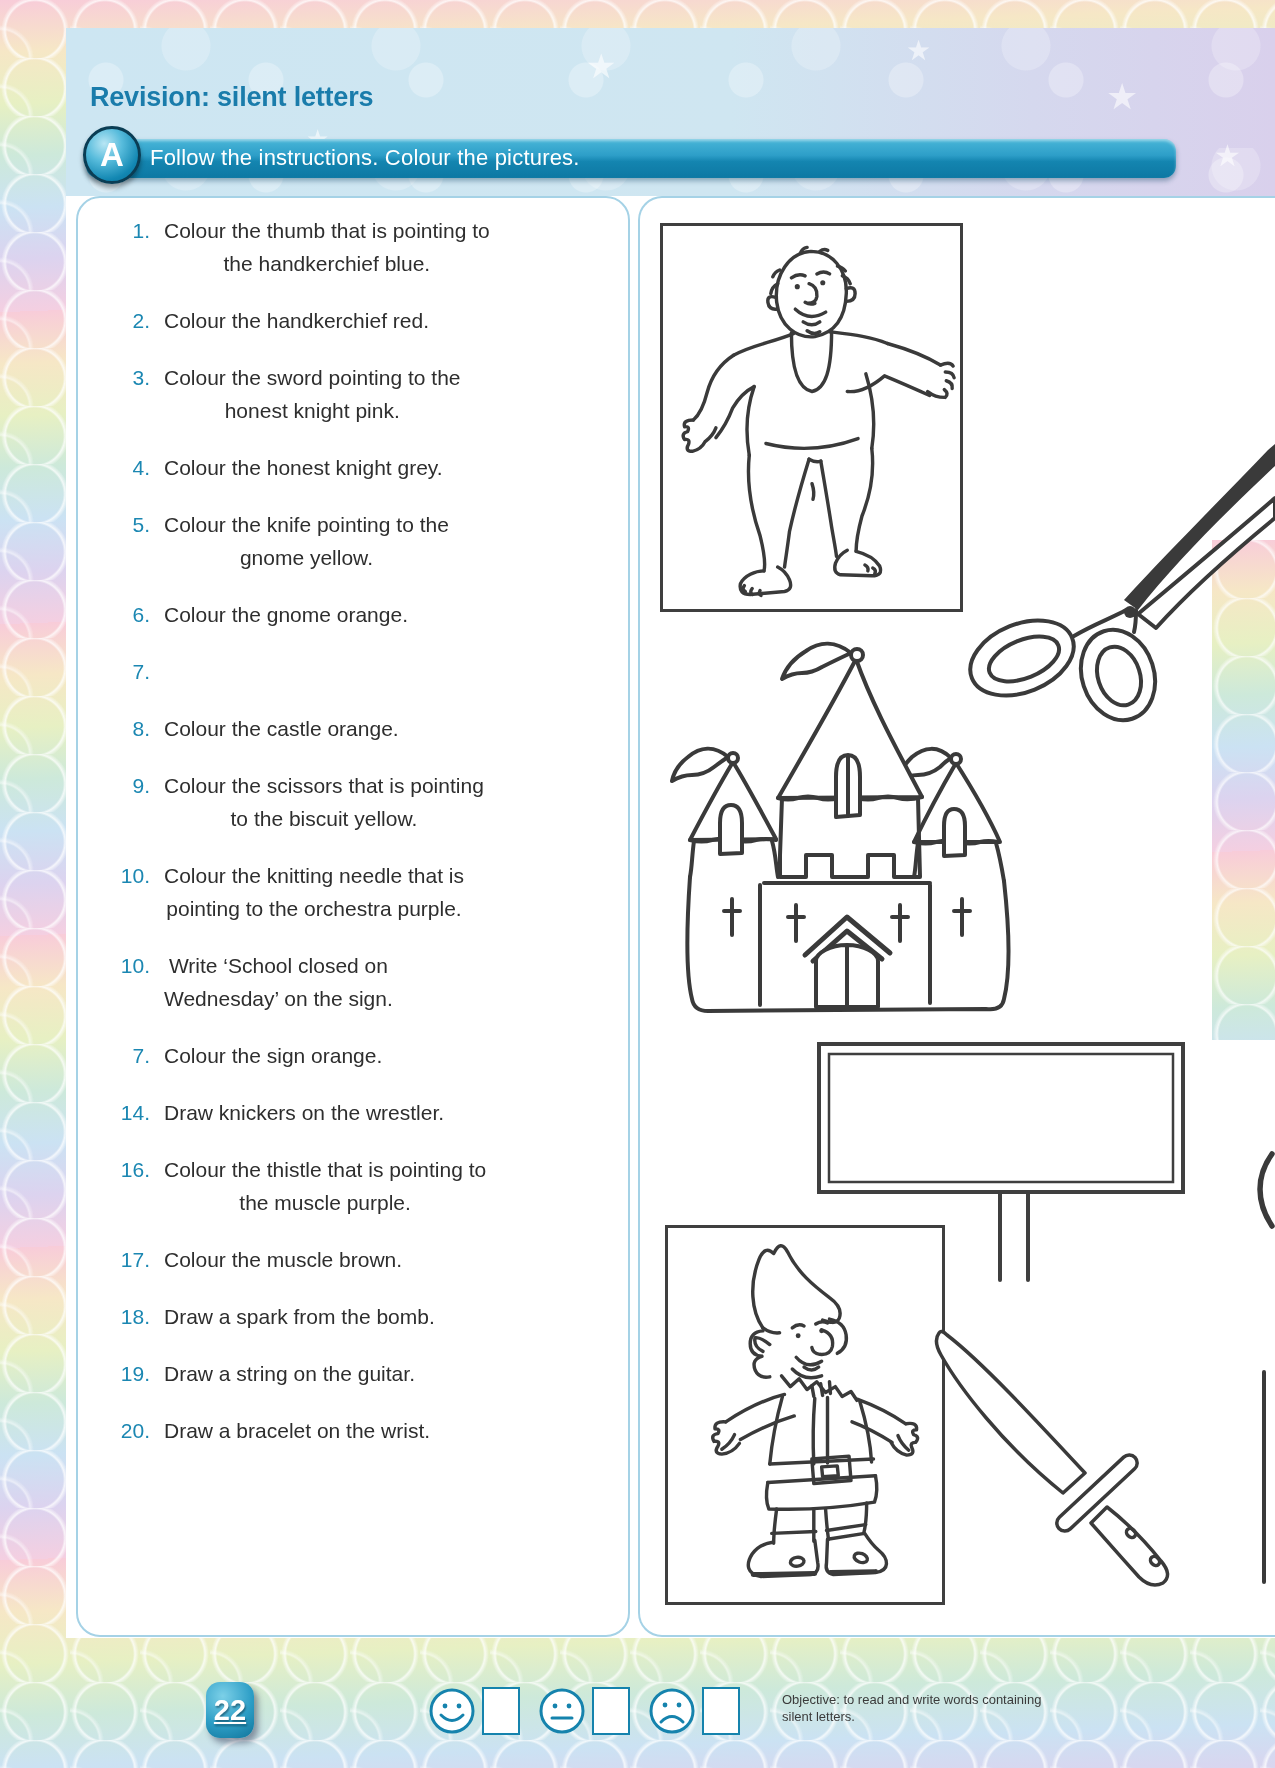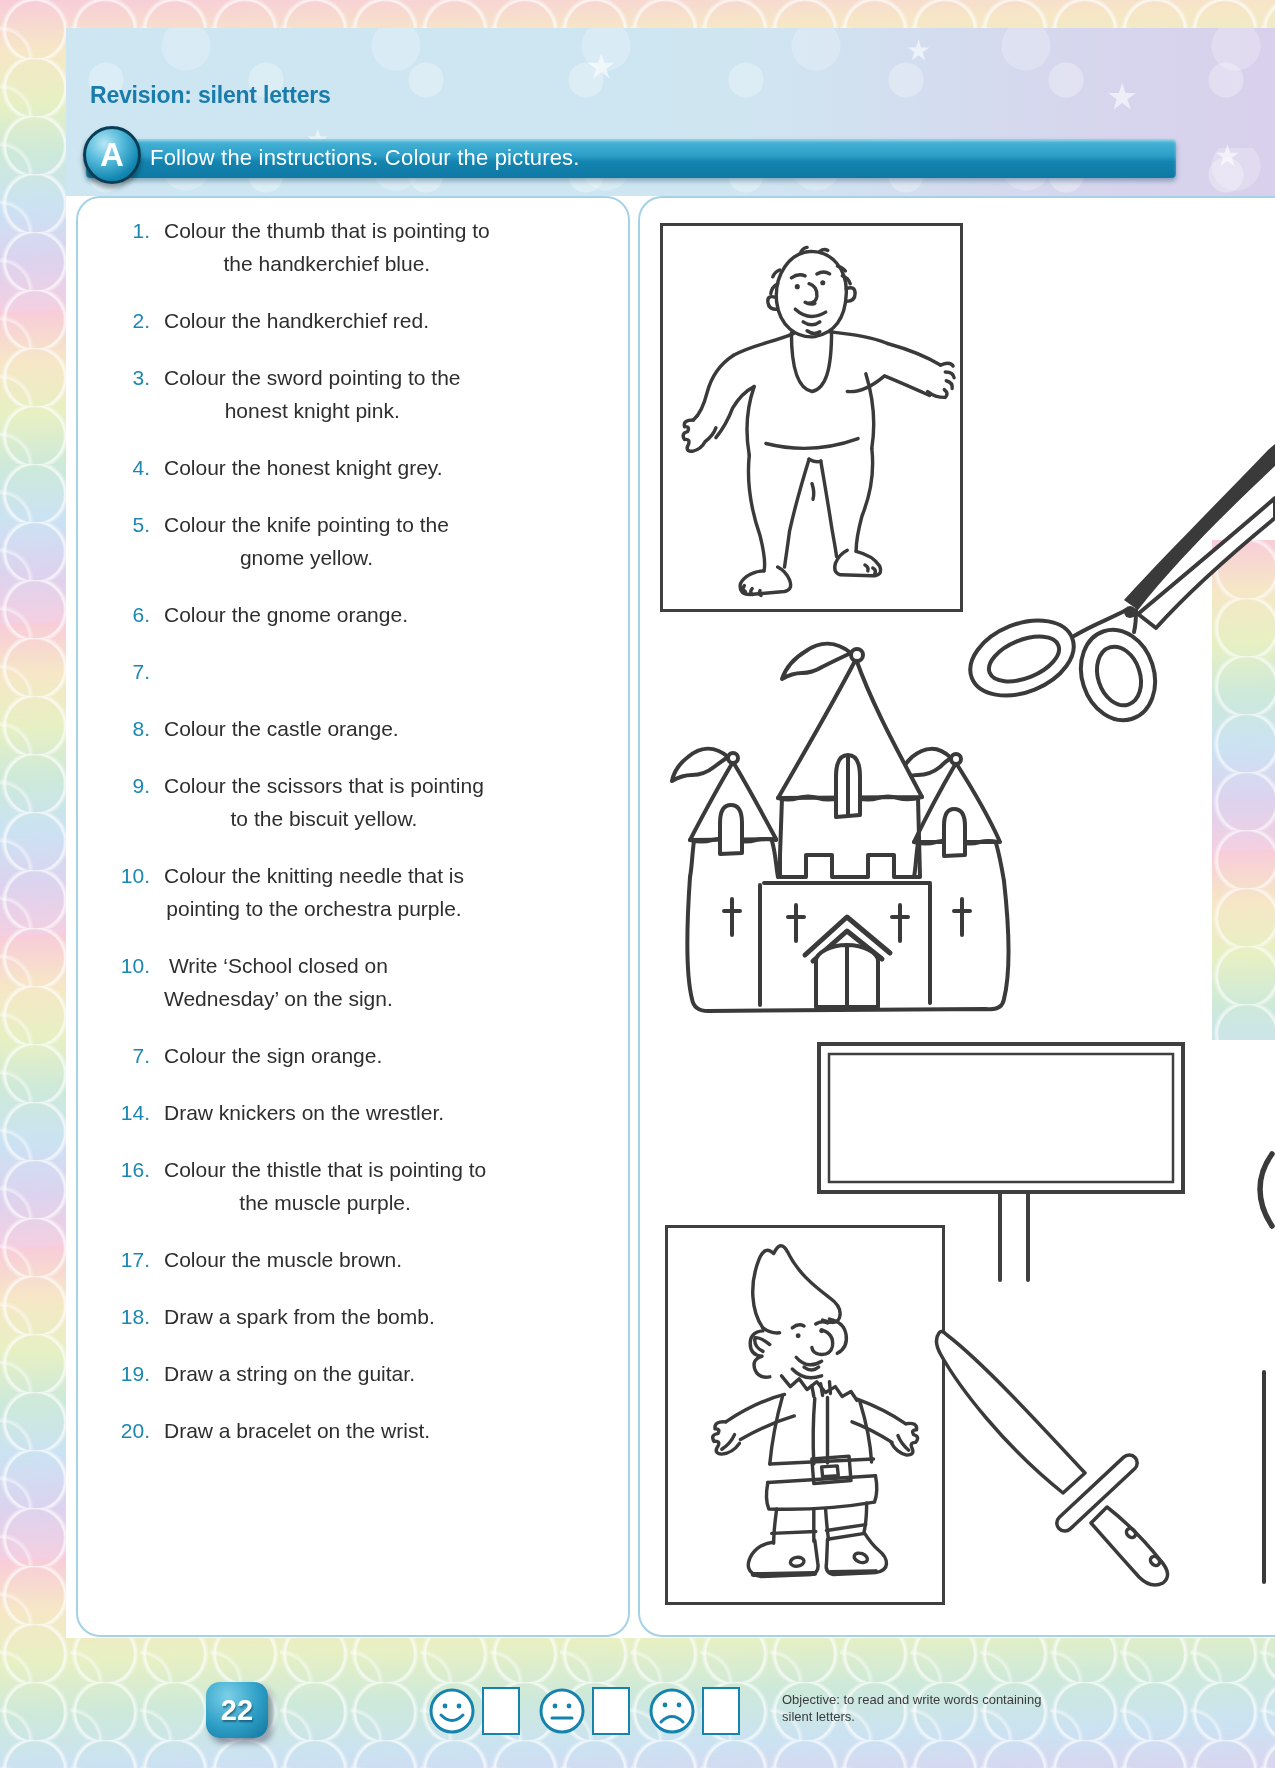--- a/index.html
+++ b/index.html
@@ -16,27 +16,27 @@
       radial-gradient(circle at 35px 30px, rgba(255,255,255,0) 28px, rgba(255,255,255,.7) 30px, rgba(255,255,255,0) 34px),
       repeating-linear-gradient(178deg, #f8ccd9 0px, #f6e7c6 52px, #e7f0c3 104px, #cde9da 156px, #cbe2f3 208px, #dcd3ef 260px, #f4cfe1 312px);
     background-size:70px 58px, 100% 312px;}
   .top-band{position:absolute;left:66px;top:28px;width:1209px;height:169px;
     background-image:
       radial-gradient(circle at 40px 52px, rgba(255,255,255,.28) 0 17px, transparent 18px),
       radial-gradient(circle at 120px 18px, rgba(255,255,255,.22) 0 24px, transparent 25px),
       linear-gradient(90deg,#cde6f2 0%,#cfe6f1 55%,#d5d8ee 80%,#d9d0ec 100%);
     background-size:160px 95px,210px 120px,100% 100%;z-index:1;}
   .star{position:absolute;color:rgba(255,255,255,.6);pointer-events:none;}
-  .page-title{position:absolute;left:90px;top:82px;font-size:23px;font-weight:600;color:#1a7cab;letter-spacing:-.2px;z-index:2;}
+  .page-title{position:absolute;left:90px;top:82px;font-size:27px;font-weight:600;color:#1a7cab;letter-spacing:-.2px;z-index:2;}
   .content-bg{position:absolute;left:66px;top:196px;width:1209px;height:1442px;background:#fff;z-index:1;}
   .panel{position:absolute;top:196px;background:#fff;border:2px solid #a5d2e6;border-radius:24px;z-index:2;box-sizing:border-box;}
   .panel-left{left:76px;width:554px;height:1441px;}
   .panel-right{left:638px;width:637px;height:1441px;border-right:0;border-top-right-radius:0;border-bottom-right-radius:0;}
   .right-strip{position:absolute;left:1212px;top:540px;width:63px;height:500px;z-index:3;}
-  .banner{position:absolute;left:86px;top:139px;width:1090px;height:39px;border-radius:4px;
+  .banner{position:absolute;left:86px;top:139px;width:1090px;height:39px;border-radius:12px;
     background:linear-gradient(180deg,#49b6d8 0%,#2d9ec8 42%,#1485b0 58%,#0d78a3 100%);
     box-shadow:0 3px 5px rgba(20,70,100,.4), inset 0 2px 3px rgba(255,255,255,.45);
     z-index:5;}
   .banner-text{position:absolute;left:64px;top:0;line-height:38px;color:#fff;font-size:22px;font-weight:500;letter-spacing:.2px;}
   .a-badge{position:absolute;left:83px;top:126px;width:58px;height:58px;border-radius:50%;
     background:radial-gradient(circle at 35% 28%, #b8e6f4 0%, #58bcdc 35%, #1287b2 72%, #0a6e96 100%);
     border:3px solid #0a3d54;box-sizing:border-box;z-index:6;
     display:flex;align-items:center;justify-content:center;
     color:#fff;font-size:33px;font-weight:bold;box-shadow:0 4px 5px rgba(0,0,0,.35);}
   .ins-list{position:absolute;left:104px;top:214px;margin:0;padding:0;list-style:none;display:flex;flex-direction:column;gap:24px;z-index:4;}
@@ -46,25 +46,25 @@
   .pic{position:absolute;z-index:4;}
   .frame{border:3px solid #3f3f3f;background:#fff;box-sizing:border-box;}
   .wrestler-box{left:660px;top:223px;width:303px;height:389px;}
   .gnome-box{left:665px;top:1225px;width:280px;height:380px;}
   .scissors-svg{left:958px;top:420px;}
   .castle-svg{left:600px;top:555px;}
   .sign-svg{left:816px;top:1040px;}
   .knife-svg{left:925px;top:1325px;}
   .frag-arc{left:1246px;top:1150px;z-index:4;}
   .frag-line{left:1256px;top:1370px;z-index:4;}
-  .page-badge{position:absolute;left:206px;top:1682px;width:62px;height:56px;border-radius:14px;
+  .page-badge{position:absolute;left:206px;top:1682px;width:48px;height:56px;border-radius:14px;
     background:radial-gradient(circle at 35% 25%, #7cd0e8 0%, #2d9ec6 55%, #11749a 100%);
     box-shadow:4px 5px 6px rgba(40,40,70,.45);z-index:5;
     display:flex;align-items:center;justify-content:center;color:#fff;font-size:29px;font-weight:bold;
-    text-shadow:1px 2px 2px rgba(0,40,60,.5);}
+    text-shadow:1px 2px 2px rgba(0,40,60,.5);text-decoration:underline;}
   .feedback{position:absolute;left:428px;top:1687px;display:flex;align-items:flex-start;gap:18px;z-index:5;}
   .fb-pair{display:flex;align-items:flex-start;gap:6px;}
   .fb-box{width:38px;height:48px;background:#fff;border:2px solid #1583ad;box-sizing:border-box;}
   .objective{position:absolute;left:756px;top:1692px;width:284px;font-size:13px;line-height:16.5px;color:#3b3b3b;white-space:pre-line;z-index:5;margin-left:26px;}
   svg.draw{display:block;}
 </style>
 </head>
 <body>
 
 <div id="page">

